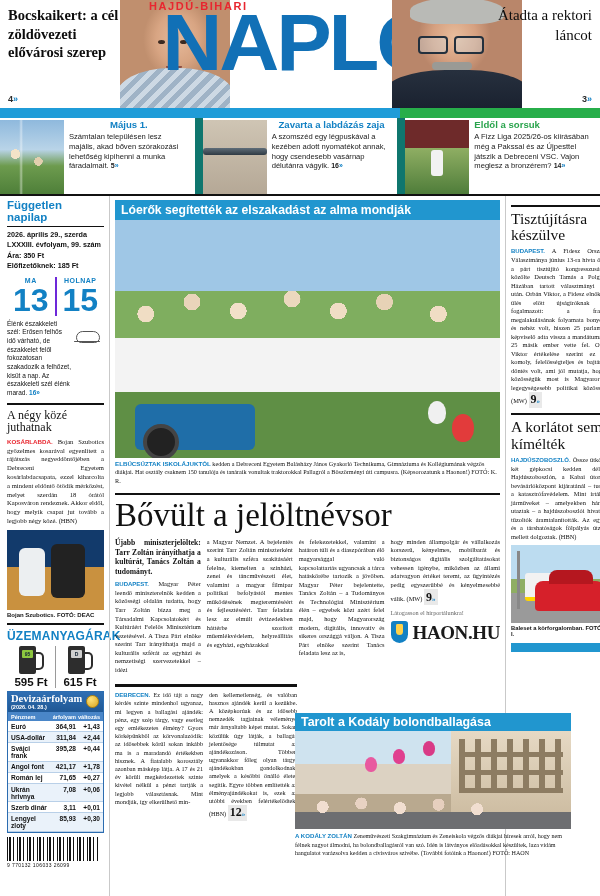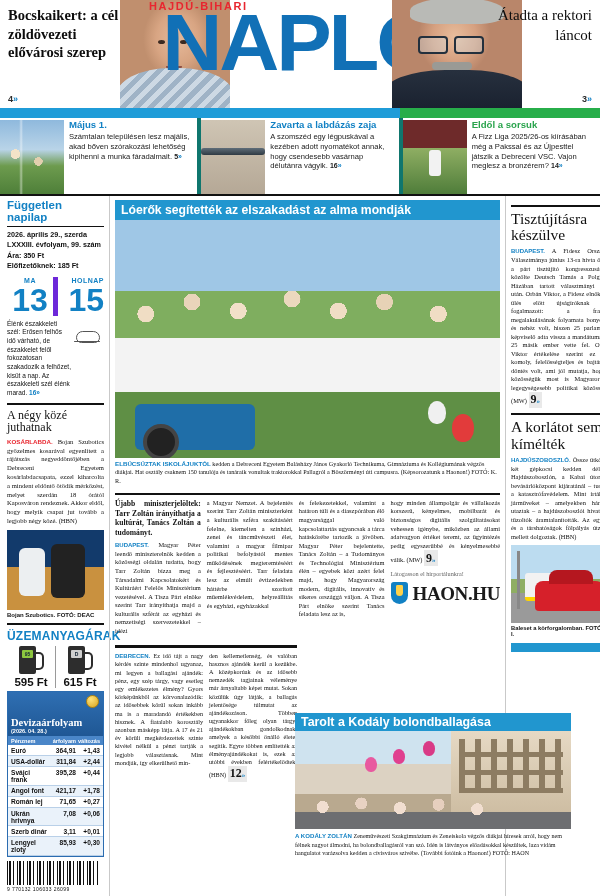--- a/index.html
+++ b/index.html
@@ -81,25 +81,25 @@
   .face.right .hair{position:absolute;left:18px;top:-2px;width:94px;height:26px;background:#b9bab6;border-radius:48% 48% 30% 30%;}
 
   
   .teaserbar{display:flex;height:10px;}
   .tb-seg{flex:1;}
   .tb-seg.b{background:#1f9cd8;}
   .tb-seg.g{background:#27ae4a;}
 
   .teasers{display:flex;height:76px;border-bottom:2px solid #111;background:#fff;}
   .teaser{display:flex;flex:1;padding:2px 0 0 0;}
-  .teaser + .teaser{border-left:4px solid #0f766e;}
+  .teaser + .teaser{border-left:8px solid #0f766e;}
   .t-img{width:64px;flex:none;margin-right:5px;}
   .t-txt{flex:1;padding-right:6px;}
   .t-h{font-size:9.6px;font-weight:bold;line-height:1.05;margin-bottom:2px;}
-  .t-h.blue{color:#1281c4;}
+  .t-h.blue{color:#1281c4;text-align:center;}
   .t-h.green{color:#2aa44d;}
   .t-p{font-size:7.6px;line-height:1.28;color:#1a1a1a;}
   .t-p .pg{font-weight:bold;font-size:7px;}
   .t-p .pg .arr{color:#1281c4;}
   .img-fest{background:
      linear-gradient(#8fb9dd,#b9d4e8 40%,#6d9b4e 62%,#4e7f39 100%);}
   .img-fest:after{content:"";display:block;height:100%;
      background:radial-gradient(circle 8px at 24% 46%,#f4e3c8 0 60%,transparent 61%),
                 radial-gradient(circle 7px at 60% 56%,#e2cfae 0 60%,transparent 61%),
                 linear-gradient(90deg,transparent 30%,rgba(255,255,255,.45) 33%,transparent 36%);}
@@ -116,21 +116,21 @@
   .col-mid{width:385px;flex:none;padding:4px 5px 0 5px;border-left:1px solid #c9c9c9;border-right:1px solid #c9c9c9;}
   .col-right{width:100px;flex:none;padding:4px 7px 0 5px;}
 
   
   .lc-title{font-size:11.5px;font-weight:bold;color:#1281c4;line-height:1;}
   .rule-thin{border-top:1px solid #111;margin:3px 0 3px;}
   .rule-thick{border-top:2.5px solid #111;margin:5px 0 4px;}
   .lc-meta{font-size:7.2px;font-weight:bold;line-height:1.45;color:#111;}
   .wx{display:flex;margin:5px 0 4px;text-align:center;}
   .wx-col{flex:1;}
-  .wx-col.sep{border-left:5px solid #6d28d9;text-align:right;}
+  .wx-col.sep{border-left:2px solid #6d28d9;}
   .wx-lab{font-size:7px;font-weight:bold;color:#1281c4;letter-spacing:.5px;}
   .wx-num{font-size:32px;font-weight:bold;color:#1281c4;line-height:1;}
   .wx-body{display:flex;gap:3px;}
   .wx-text{font-size:6.5px;line-height:1.33;flex:1;}
   .wx-text .pg{font-weight:bold;color:#1281c4;}
   .wx-icon{width:30px;flex:none;padding-top:10px;}
   .cloud{position:relative;width:28px;height:14px;}
   .cloud i{position:absolute;border:1.2px solid #555;border-radius:9px;}
   .cloud i:nth-child(1){left:2px;top:1px;width:22px;height:10px;border-radius:10px 10px 8px 8px;}
   .cloud i:nth-child(2){left:0;top:11px;width:26px;height:0;border-bottom:1.2px solid #555;border-top:0;border-left:0;border-right:0;}
@@ -150,21 +150,21 @@
   .fuel-col{flex:1;}
   .fuel-col.sep{border-left:1px solid #9a9a9a;}
   .pump{width:24px;height:28px;margin:0 auto 2px;position:relative;}
   .pump .bodyp{position:absolute;left:0;top:0;width:17px;height:28px;background:#2d2d2d;border-radius:2px;}
   .pump .scr{position:absolute;left:3px;top:4px;width:11px;height:8px;background:#8dc63f;border-radius:1px;font-size:5px;color:#123;text-align:center;line-height:8px;font-weight:bold;}
   .pump.d .scr{background:#cfcfcf;}
   .pump .noz{position:absolute;left:16px;top:6px;width:7px;height:14px;border:2px solid #2d2d2d;border-left:0;border-radius:0 5px 5px 0;}
   .fuel-price{font-size:11.5px;font-weight:bold;}
   .fx{border:1px solid #2b6cb0;}
   .fx-head{background:linear-gradient(#2f6fb3,#1f5794);color:#fff;padding:2px 3px;position:relative;}
-  .fx-head .t{font-family:"Liberation Serif", serif;font-size:10.5px;font-weight:bold;line-height:1;margin-top:24px;}
+  .fx-head .t{font-family:"Liberation Serif", serif;font-size:10.5px;font-weight:bold;line-height:1;}
   .fx-head .d{font-size:5.5px;font-weight:bold;}
   .fx-head .coin{position:absolute;right:4px;top:3px;width:11px;height:11px;border-radius:50%;background:radial-gradient(circle at 35% 30%,#ffe27a,#d8a521);border:1px solid #b8860b;}
   .fx-sub{display:flex;background:#4a86c8;color:#fff;font-size:5.6px;font-weight:bold;padding:1.5px 3px;}
   .fx-row{display:flex;font-size:6.6px;font-weight:bold;padding:1.6px 3px;border-bottom:1px solid #b9d0e8;}
   .fx-row:nth-child(even){background:#eaf2fa;}
   .fx-c1{flex:1;text-align:left;}
   .fx-c2{width:28px;text-align:right;}
   .fx-c3{width:24px;text-align:right;}
   .foot{font-size:6px;line-height:1.35;margin-top:4px;font-family:"Liberation Serif", serif;}
   .foot b{font-family:"Liberation Sans", sans-serif;}
@@ -464,20 +464,21 @@
         <div class="lp-tractor"></div>
         <div class="lp-ball2"></div>
         <div class="lp-ball"></div>
       </div>
       <div class="lead-cap">
         <span class="lead-k">ELBÚCSÚZTAK ISKOLÁJUKTÓL</span>
         <span>kedden a Debreceni Egyetem Balásházy János Gyakorló Technikuma, Gimnáziuma és Kollégiumának végzős diákjai. Hat osztály csaknem 150 tanulója és tanáraik vonultak traktorokkal Pallagról a Böszörményi úti campusra. (Képsorozatunk a Haonon!) FOTÓ: K. R.</span>
       </div>
 
       <div class="rule-thick"></div>
+      <div class="big-head">Bővült a jelöltnévsor</div>
 
       <div class="cols4">
         <div class="c4">
           <p class="first lead-sub">Újabb miniszterjelöltek: Tarr Zoltán irányíthatja a kultúrát, Tanács Zoltán a tudományt.</p>
           <p class="first"><span class="src">BUDAPEST.</span>
             <span>Magyar Péter leendő miniszterelnök kedden a közösségi oldalán tudatta, hogy Tarr Zoltán bízza meg a Társadalmi Kapcsolatokért és Kultúráért Felelős Minisztérium vezetésével. A Tisza Párt elnöke szerint Tarr irányíthatja majd a kulturális szférát az egyházi és nemzetiségi szervezetekkel – idézi</span></p>
         </div>
         <div class="c4">
           <p class="first">a Magyar Nemzet. A bejelentés szerint Tarr Zoltán miniszterként a kulturális szféra szakításáért felelne, kiemelten a színházi, zenei és táncművészeti élet, valamint a magyar filmipar politikai befolyástól mentes működésének megteremtéséért és fejlesztéséért. Tarr feladata lesz az elmúlt évtizedekben háttérbe szorított műemlékvédelem, helyreállítás és egyházi, egyházakkal</p>
         </div>

